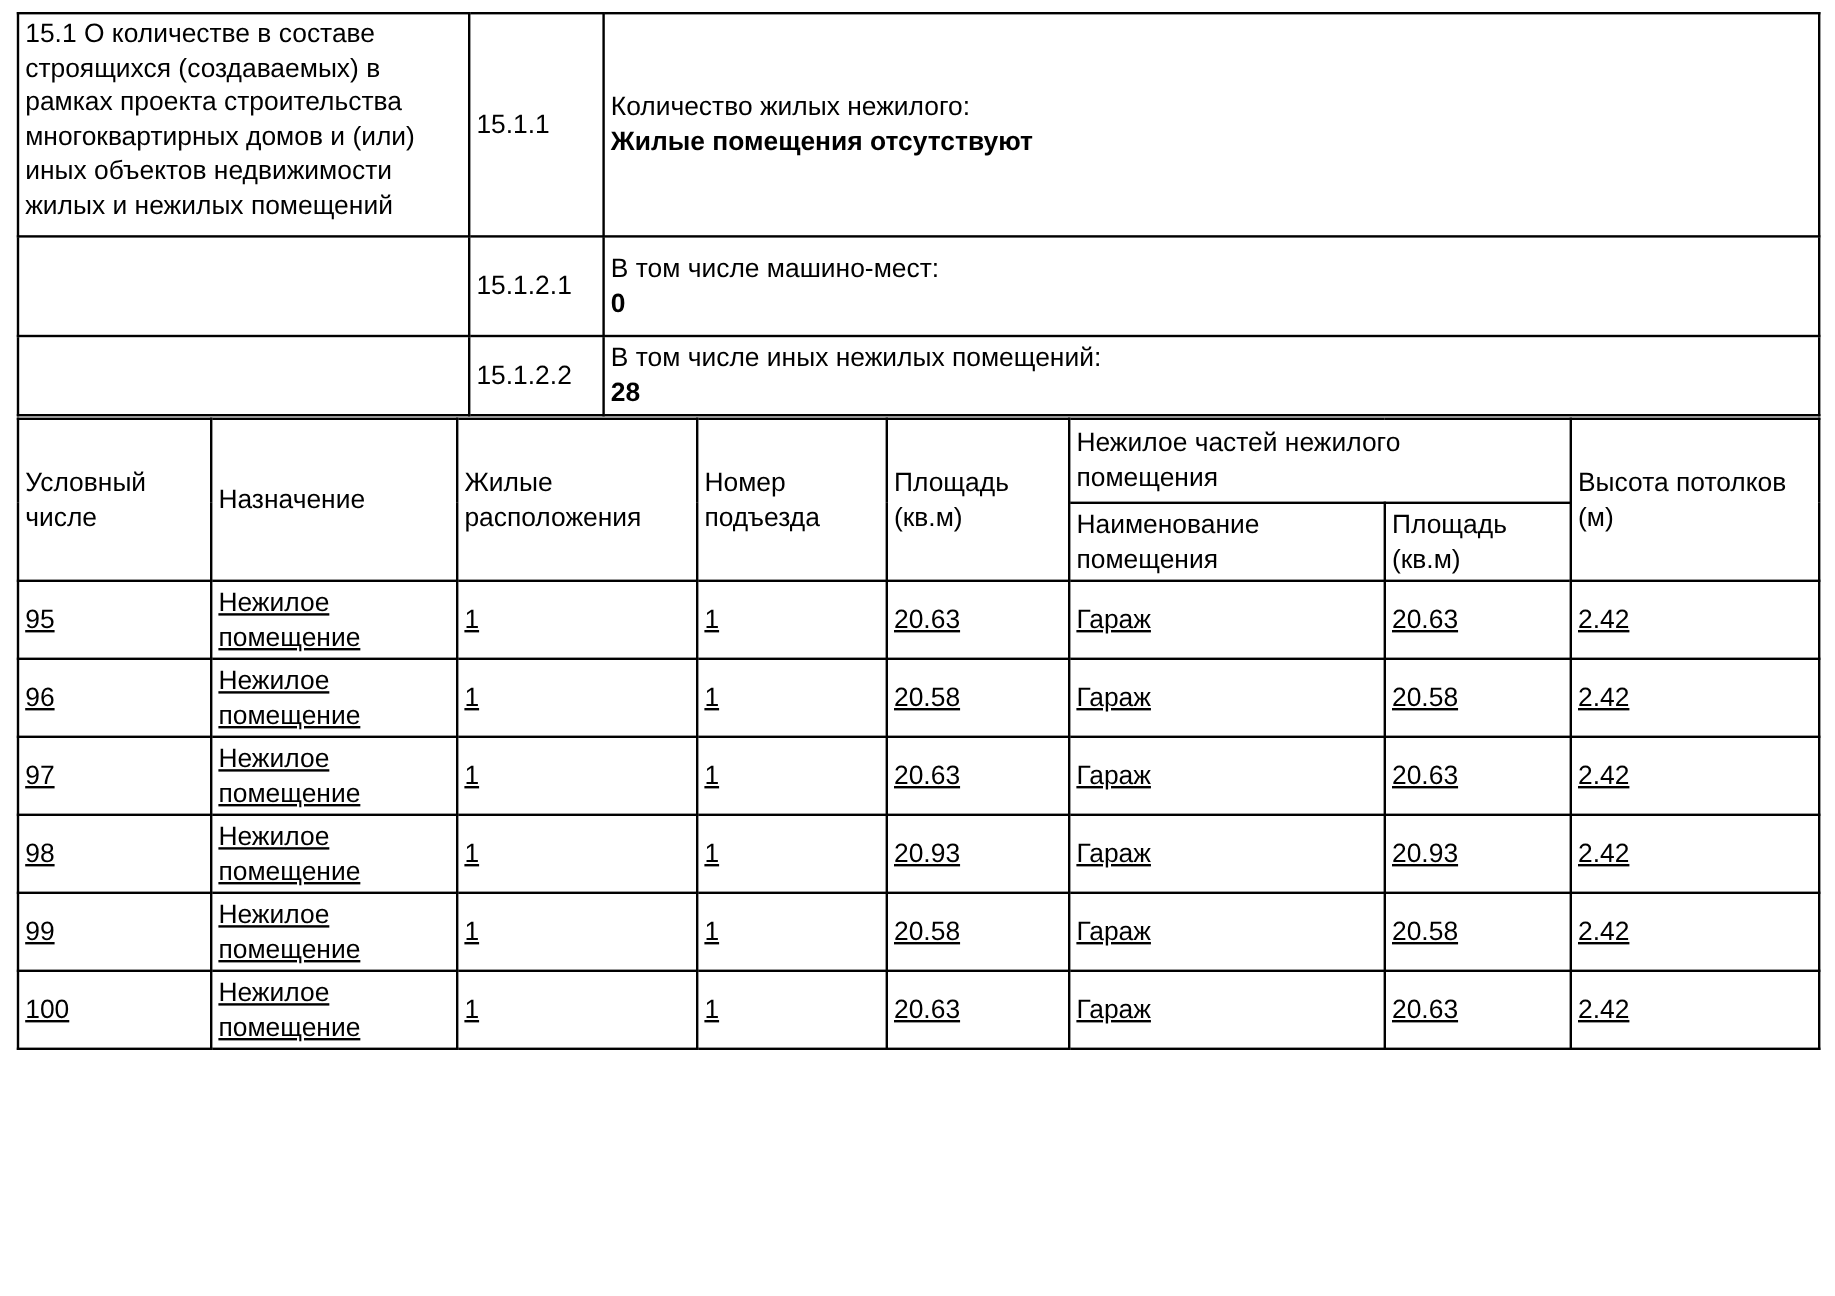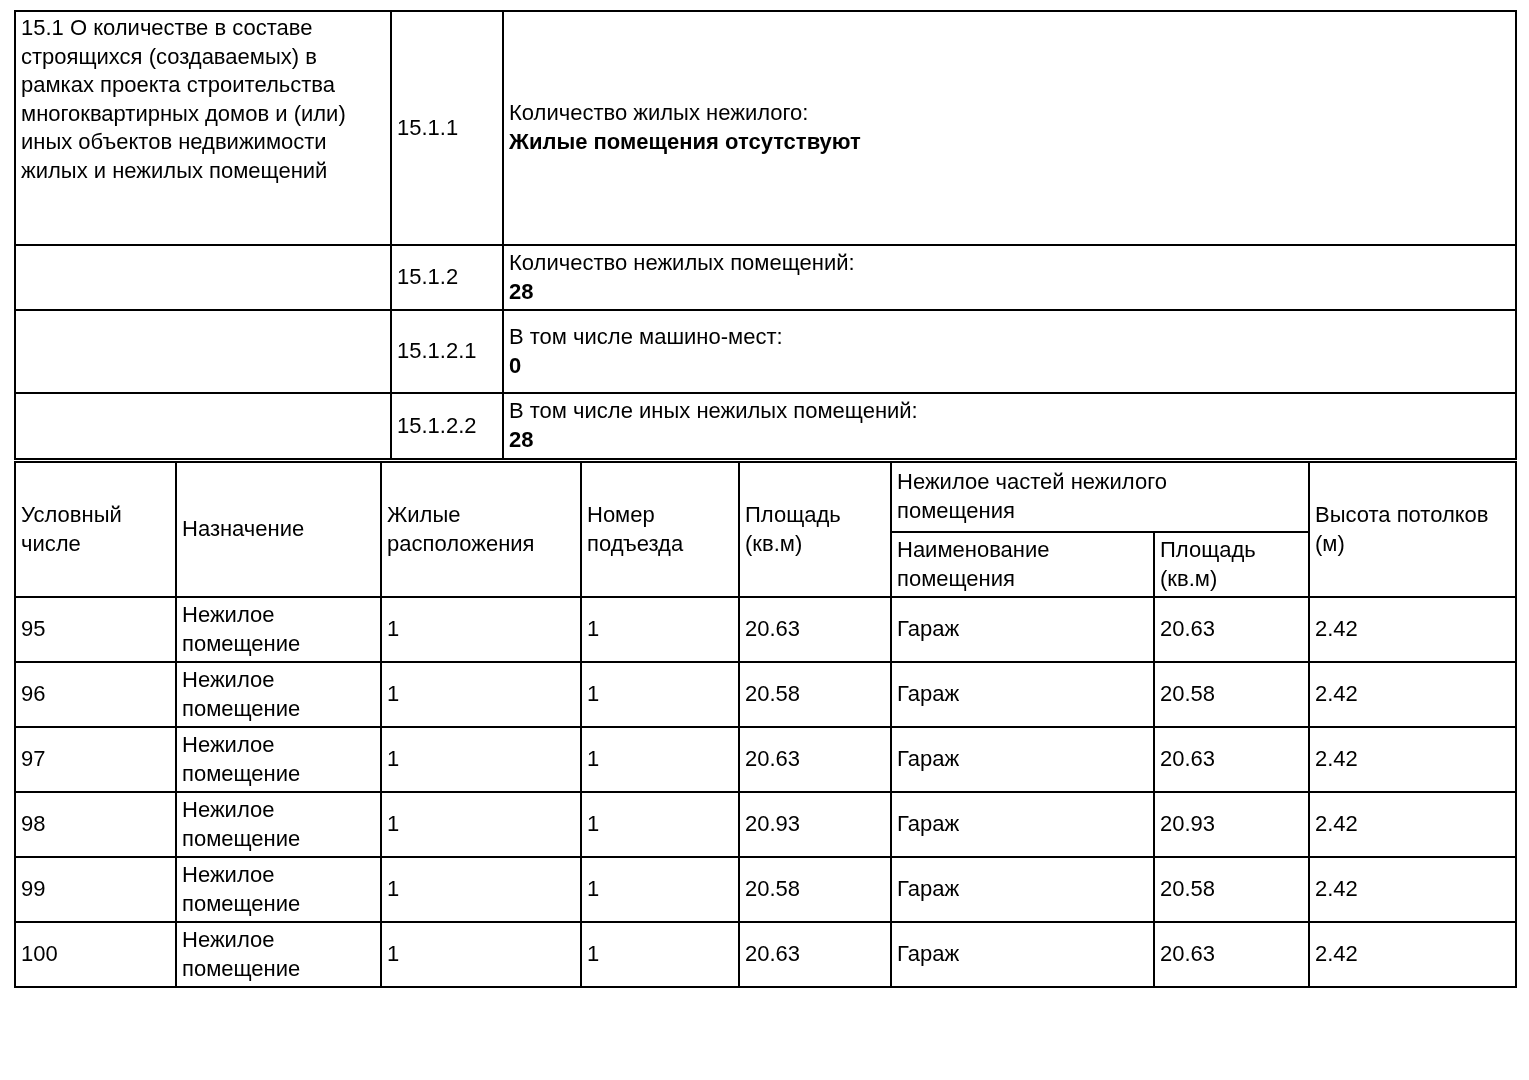--- a/index.html
+++ b/index.html
@@ -15,31 +15,31 @@
     border: 2px solid #000000;
     padding: 2px 5px;
     text-align: left;
     vertical-align: middle;
     font-weight: normal;
     overflow: hidden;
   }
   .label-cell { vertical-align: top; }
   .bold { font-weight: 700; }
 
-  .info-table .r1 { height: 234px; }
+  .info-table .r1 { height: 186px; }
   .info-table .r2 { height: 65px; }
   .info-table .r3 { height: 83px; }
   .info-table .r4 { height: 66px; }
   .info-table .r5 { height: 62px; }
   .info-table .r6 { height: 65px; }
 
   .units-table { margin-top: 1px; }
   .units-table thead tr.group-row { height: 70px; }
   .units-table thead tr.sub-row { height: 65px; }
-  .units-table tbody tr { height: 65px; }
+  .units-table tbody tr { height: 65px; text-decoration: underline; }
 
   .hw { display: block; }
   .hw-unitnum  { max-width: 120px; }
   .hw-floor    { max-width: 155px; }
   .hw-entrance { max-width: 115px; }
   .hw-area     { max-width: 115px; }
   .hw-group    { max-width: 305px; }
   .hw-partname { max-width: 175px; }
   .hw-partarea { max-width: 115px; }
   .hw-height   { max-width: 190px; }
@@ -58,28 +58,20 @@
     </colgroup>
     <tbody>
       <tr class="r1">
         <td class="label-cell">15.1 О количестве в составе строящихся (создаваемых) в рамках проекта строительства многоквартирных домов и (или) иных объектов недвижимости жилых и нежилых помещений</td>
         <td>15.1.1</td>
         <td>
           <div>Количество жилых нежилого:</div>
           <div class="bold">Жилые помещения отсутствуют</div>
         </td>
       </tr>
-      <tr class="r2">
-        <td class="label-cell"></td>
-        <td>15.1.2</td>
-        <td>
-          <div>Количество нежилых помещений:</div>
-          <div class="bold">28</div>
-        </td>
-      </tr>
       <tr class="r3">
         <td class="label-cell"></td>
         <td>15.1.2.1</td>
         <td>
           <div>В том числе машино-мест:</div>
           <div class="bold">0</div>
         </td>
       </tr>
       <tr class="r4">
         <td class="label-cell"></td>

